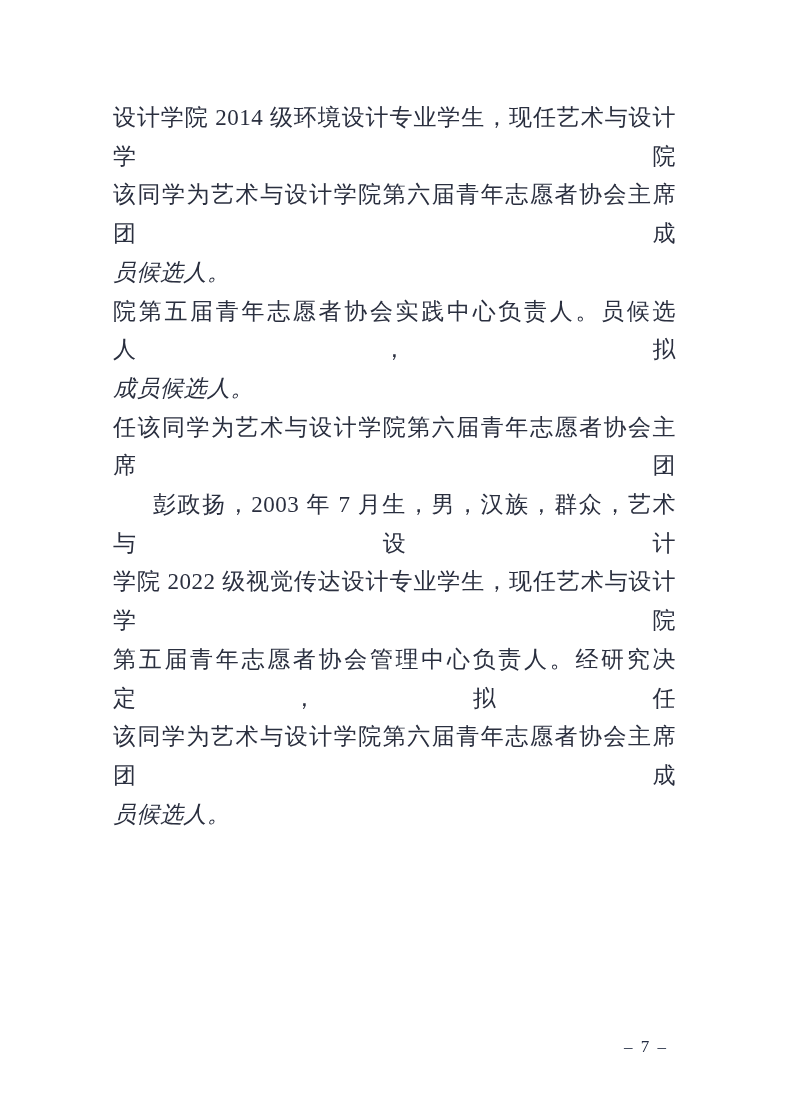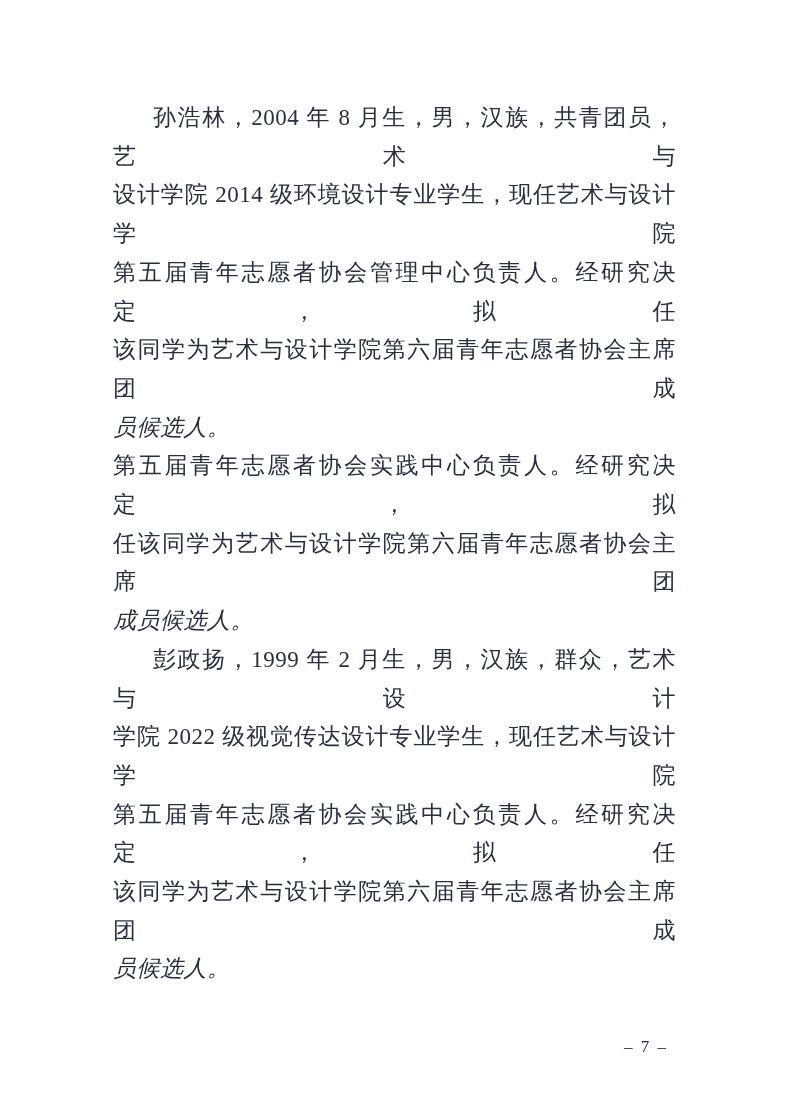--- a/index.html
+++ b/index.html
@@ -51,37 +51,35 @@
     letter-spacing: 2px;
   }
 </style>
 </head>
 <body>
 
 <div class="page">
   <div class="content">
 
     <div class="para">
-      <div class="line indent">孙浩林，2004 年 8 月生，男，汉族，共青团员，艺术与</div>
       <div class="line">设计学院 2014 级环境设计专业学生，现任艺术与设计学院</div>
-      <div class="line">第五届青年志愿者协会管理中心负责人。经研究决定，拟任</div>
       <div class="line">该同学为艺术与设计学院第六届青年志愿者协会主席团成</div>
       <div class="line endline">员候选人。</div>
     </div>
 
     <div class="para">
-      <div class="line">第五届青年志愿者协会实践中心负责人。经研究决定，拟</div>
+      <div class="line">院第五届青年志愿者协会实践中心负责人。员候选人，拟</div>
+      <div class="line endline">成员候选人。</div>
       <div class="line">任该同学为艺术与设计学院第六届青年志愿者协会主席团</div>
-      <div class="line endline">成员候选人。</div>
     </div>
 
     <div class="para">
-      <div class="line indent">彭政扬，1999 年 2 月生，男，汉族，群众，艺术与设计</div>
+      <div class="line indent">彭政扬，2003 年 7 月生，男，汉族，群众，艺术与设计</div>
       <div class="line">学院 2022 级视觉传达设计专业学生，现任艺术与设计学院</div>
-      <div class="line">第五届青年志愿者协会实践中心负责人。经研究决定，拟任</div>
+      <div class="line">第五届青年志愿者协会管理中心负责人。经研究决定，拟任</div>
       <div class="line">该同学为艺术与设计学院第六届青年志愿者协会主席团成</div>
       <div class="line endline">员候选人。</div>
     </div>
 
   </div>
 
   <div class="page-footer">– 7 –</div>
 </div>
 
 </body></html>

